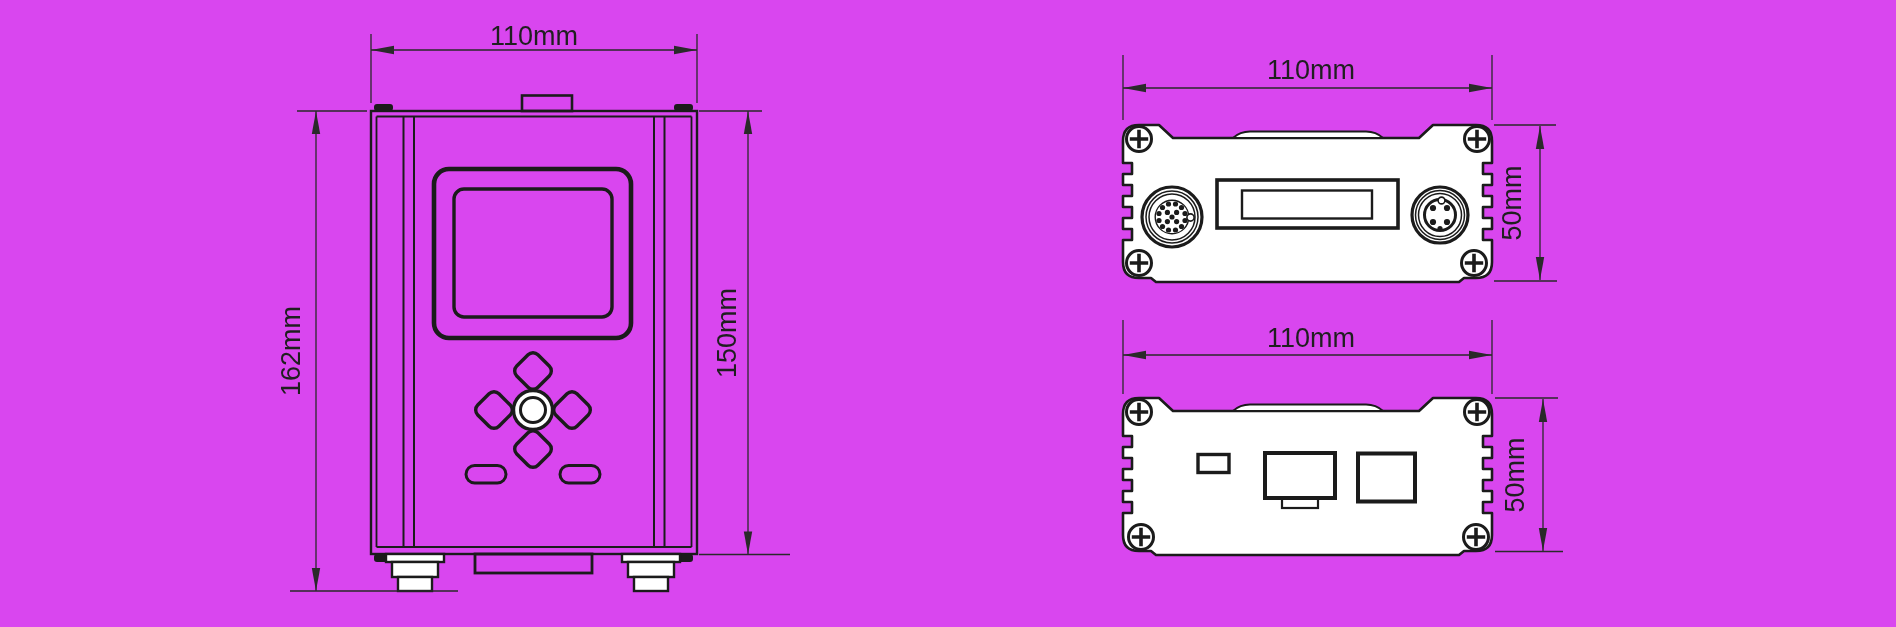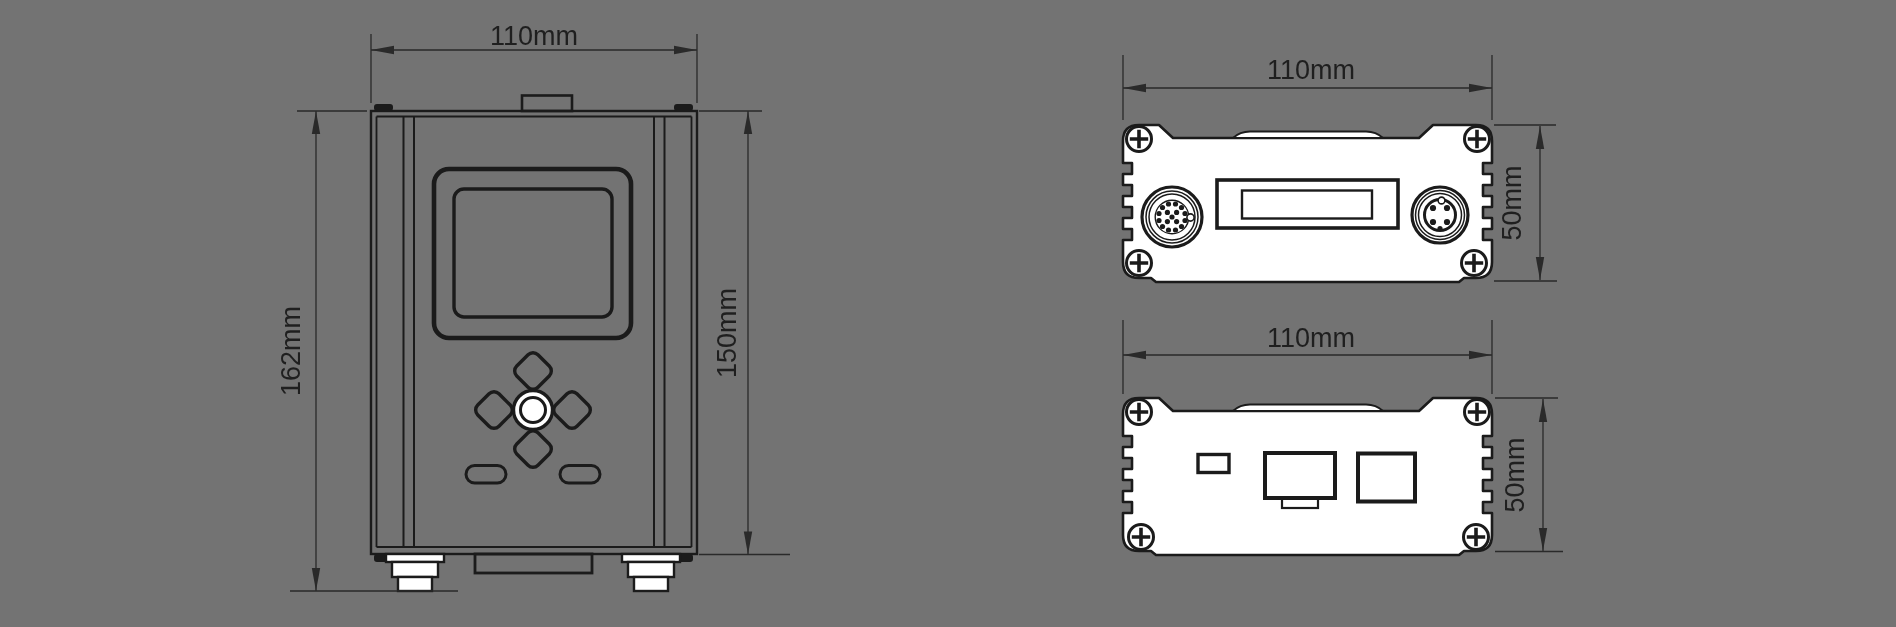--- a/index.html
+++ b/index.html
@@ -1,16 +1,16 @@
 <!DOCTYPE html>
 <html><head>
 <meta charset="utf-8">
 <style>
   html,body{margin:0;padding:0;background:#ffffff;}
-  .stage{position:relative;width:1896px;height:627px;background:#737373;overflow:hidden;
+  .stage{position:relative;width:1896px;height:627px;background:#d946ef;overflow:hidden;
          font-family:"Liberation Sans",sans-serif;}
   svg{display:block;}
   .s{stroke:#1b1b1b;fill:none;}
   .sw{stroke:#1b1b1b;fill:#ffffff;}
   .ink{fill:#1b1b1b;stroke:none;}
   .dim{stroke:#2a2a2a;stroke-width:1.3;fill:none;}
   .arr{fill:#2a2a2a;stroke:none;}
   .dimtxt{font-family:"Liberation Sans",sans-serif;font-size:27px;fill:#1f1f1f;text-anchor:middle;}
 </style>
 </head>

